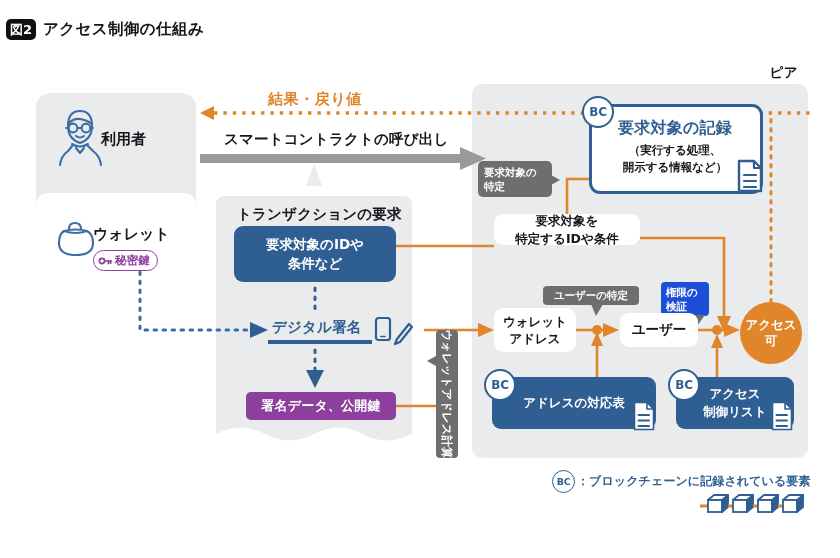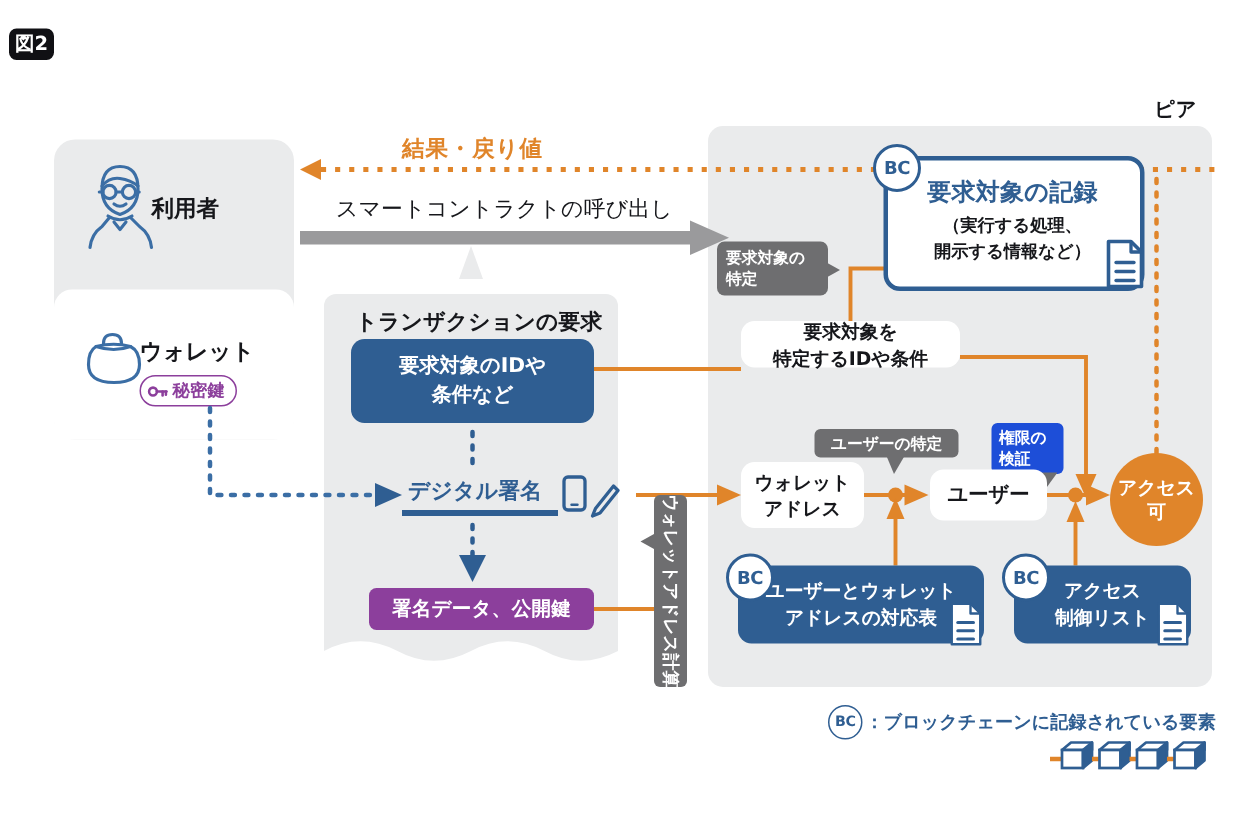--- a/index.html
+++ b/index.html
@@ -184,21 +184,21 @@
     letter-spacing: -0.3px;
   }
 
   
   #lbl-result {
     left: 268px; top: 90px;
     font-size:15px; font-weight:bold; color:#e0852a; letter-spacing:.6px;
   }
   #lbl-call {
     left: 224px; top: 130px;
-    font-size:14.5px; font-weight:normal; color:#16171b; letter-spacing:.2px;
+    font-size:14.5px; font-weight:bold; color:#16171b; letter-spacing:.2px;
   }
 
   
   #vlabel-walletcalc {
     left: 436px; top: 330px;
     width: 22px; height: 128px;
     background:#6e6e70; border-radius:4px;
   }
   #vlabel-walletcalc .vtxt {
     position:absolute; left:0; top:0; width:128px; height:22px;
@@ -226,20 +226,21 @@
 
   svg.ov { position:absolute; left:0; top:0; width:840px; height:558px; pointer-events:none; }
 </style>
 </head>
 <body>
 
 <div id="stage">
 
   <div class="abs" id="title-row">
     <div id="fig-badge">図2</div>
+    <div id="fig-title">アクセス制御の仕組み</div>
   </div>
 
   <div class="abs panel-gray" id="user-panel"></div>
   <div class="abs" id="wallet-card"></div>
   <div class="abs panel-gray" id="tx-panel"></div>
   <div class="abs panel-gray" id="peer-panel"></div>
 
   <svg class="ov">
     <path d="M216 434 q 24 -13 49 0 q 24 13 49 0 q 24 -13 49 0 q 24 13 49 0 L412 458 L216 458 Z" fill="#ffffff"></path>
   </svg>
@@ -423,21 +424,20 @@
     <span>ウォレット</span>
     <span>アドレス</span>
   </div>
   <div class="abs" id="user-node-box">ユーザー</div>
   <div class="abs" id="access-circle">
     <span>アクセス</span>
     <span>可</span>
   </div>
 
   <div class="abs bc-blue-box" id="bc-map-box">
-    <span>ユーザーとウォレット</span>
     <span>アドレスの対応表</span>
   </div>
   <div class="bc-badge" style="left:484px; top:369px;">
     <span>BC</span>
   </div>
   <svg class="abs" style="left:632px; top:400px; width:24px; height:32px;" viewBox="0 0 24 32">
     <path d="M2.5 2.5 H15 L21.5 9 V29.5 H2.5 Z" fill="#ffffff" stroke="#2f5e92" stroke-width="1.6" stroke-linejoin="round"></path>
     <path d="M15 2.5 V9 H21.5" fill="none" stroke="#2f5e92" stroke-width="1.6" stroke-linejoin="round"></path>
     <g stroke="#2f5e92" stroke-width="2" stroke-linecap="round">
       <line x1="6.5" y1="15" x2="17" y2="15"></line>

